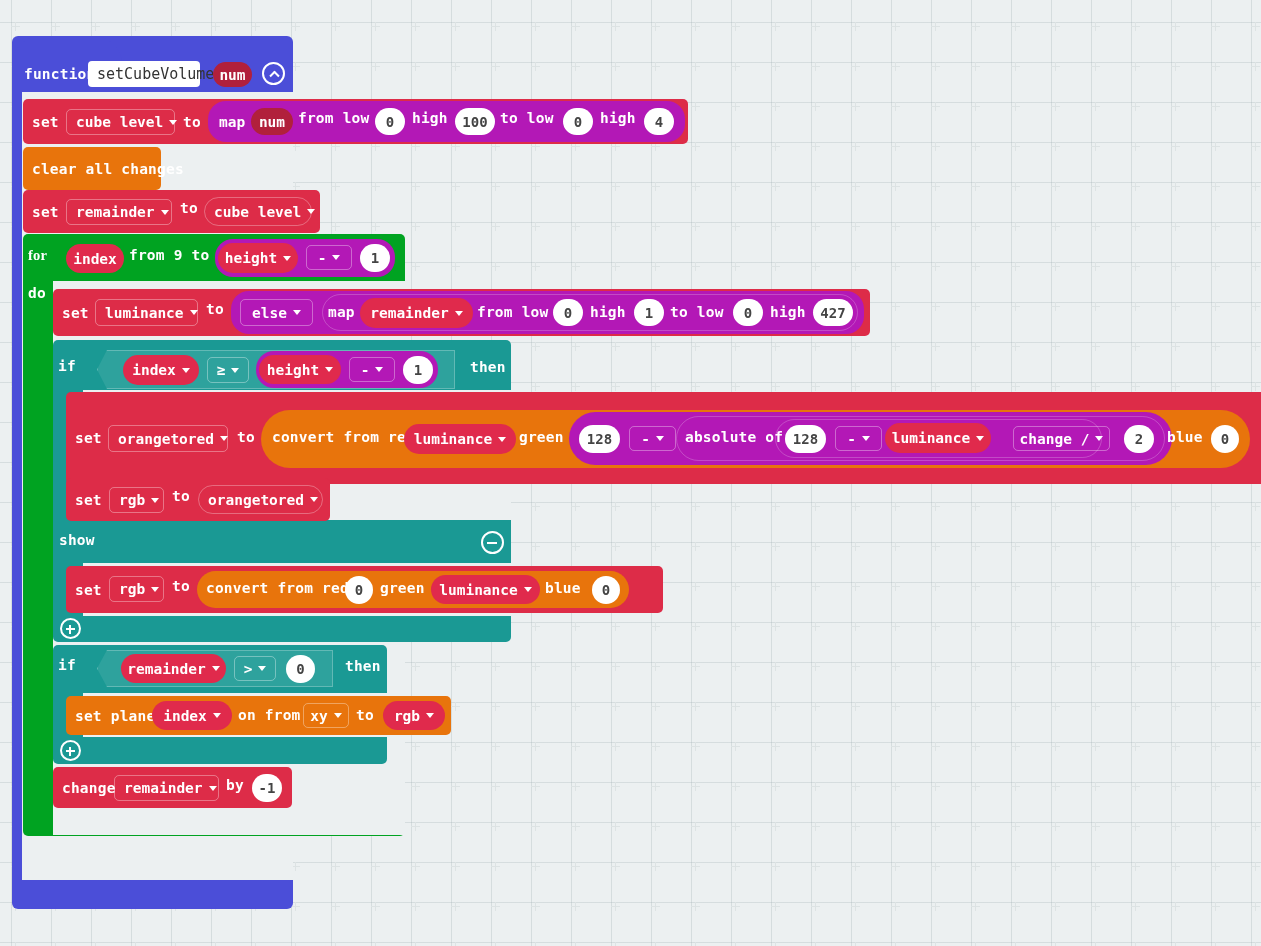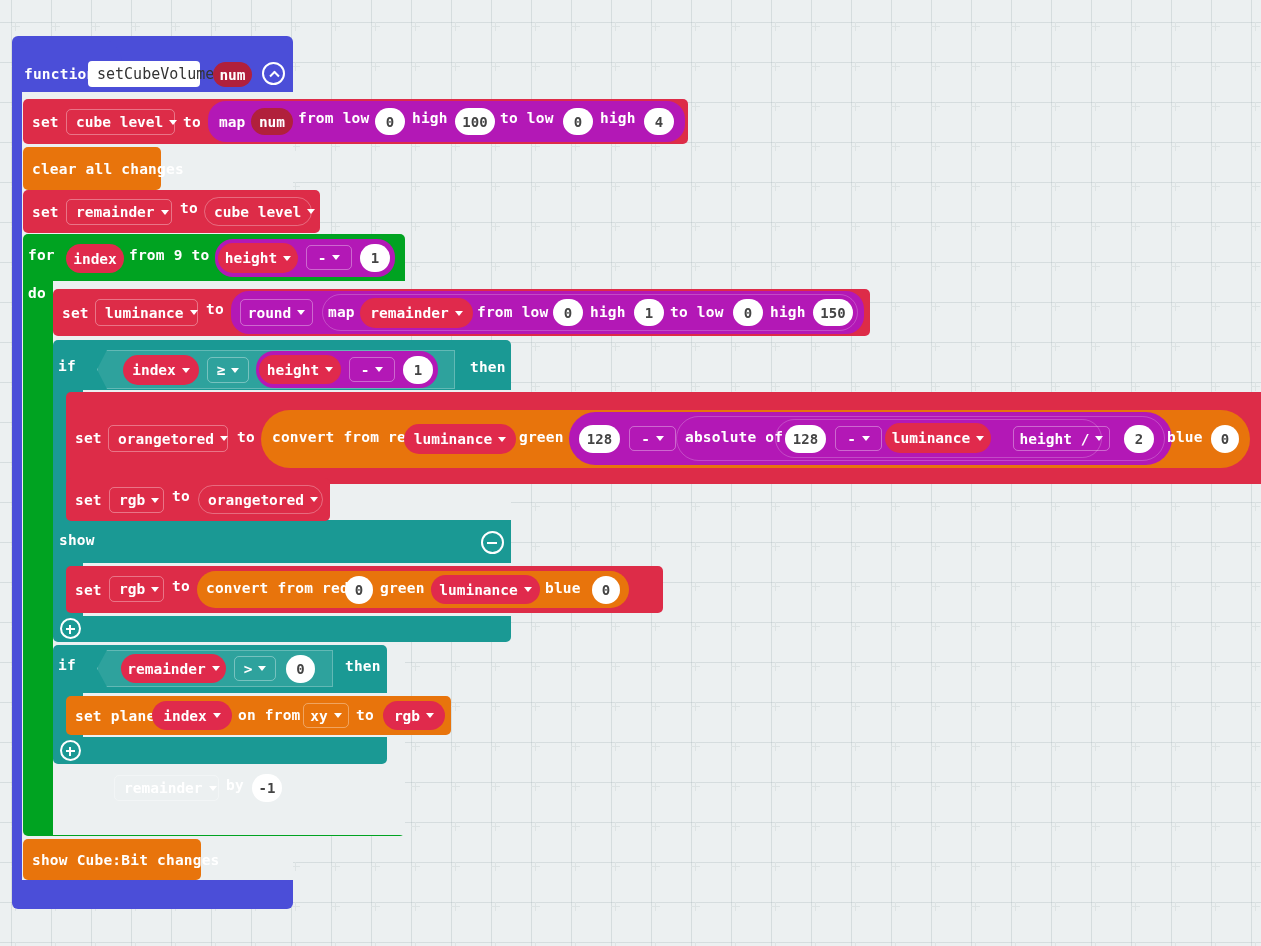--- a/index.html
+++ b/index.html
@@ -983,21 +983,21 @@
   <div class="blk" style="left:180px; top:200px;">
     <span>to</span>
   </div>
   <div class="field" style="left:204px; top:197px; width:108px; height:29px; justify-content:flex-start; background:transparent; border:1px solid rgba(255,255,255,0.3); border-radius:16px;">
     <span>cube level</span>
     <span class="caret"></span>
   </div>
 
   <div style="position:absolute; left:23px; top:234px; width:382px; height:602px; background:#00a321; border-radius:5px;"></div>
   <div style="position:absolute; left:53px; top:281px; width:352px; height:554px; background:#ecf0f1;"></div>
-  <div class="blk" style="left:28px; top:247px;">
+  <div class="blk" style="left:28px; top:247px;font-family:Liberation Serif, serif;">
     <span>for</span>
   </div>
   <div class="rep var" style="left:66px; top:244px; width:58px; height:29px; justify-content:center;">
     <span>index</span>
   </div>
   <div class="blk" style="left:129px; top:247px;">
     <span>from 9 to</span>
   </div>
 
   <div class="rep math" style="left:215px; top:239px; width:180px; height:38px;"></div>
@@ -1020,21 +1020,21 @@
   <div class="field outline" style="left:95px; top:299px; width:103px; height:27px; justify-content:flex-start;">
     <span>luminance</span>
     <span class="caret"></span>
   </div>
   <div class="blk" style="left:206px; top:301px;">
     <span>to</span>
   </div>
 
   <div class="rep math" style="left:231px; top:291px; width:633px; height:43px;"></div>
   <div class="field outline" style="left:240px; top:299px; width:73px; height:27px;">
-    <span>round</span>
+    <span>else</span>
     <span class="caret"></span>
   </div>
   <div class="group-ring" style="left:322px; top:294px; width:536px; height:37px;"></div>
   <div class="blk" style="left:328px; top:304px;">
     <span>map</span>
   </div>
   <div class="field var" style="left:360px; top:298px; width:113px; height:30px; border-radius:16px;">
     <span>remainder</span>
     <span class="caret"></span>
   </div>
@@ -1046,21 +1046,21 @@
     <span>high</span>
   </div>
   <div class="num" style="left:634px; top:299px; width:30px; height:27px;">1</div>
   <div class="blk" style="left:670px; top:304px;">
     <span>to low</span>
   </div>
   <div class="num" style="left:733px; top:299px; width:30px; height:27px;">0</div>
   <div class="blk" style="left:770px; top:304px;">
     <span>high</span>
   </div>
-  <div class="num" style="left:813px; top:299px; width:40px; height:27px;">150</div>
+  <div class="num" style="left:813px; top:299px; width:40px; height:27px;">427</div>
 
   <div style="position:absolute; left:53px; top:340px; width:458px; height:302px; background:#1a9994; border-radius:5px;"></div>
   <div style="position:absolute; left:83px; top:390px; width:428px; height:130px; background:#ecf0f1;"></div>
   <div style="position:absolute; left:83px; top:563px; width:428px; height:53px; background:#ecf0f1;"></div>
 
   <div class="blk" style="left:58px; top:358px;">
     <span>if</span>
   </div>
   <div class="hexwrap" style="left:97px; top:350px; width:358px; height:39px;">
     <div class="hex"></div>
@@ -1124,21 +1124,21 @@
   <div class="num" style="left:785px; top:425px; width:41px; height:28px;">128</div>
   <div class="field outline" style="left:835px; top:426px; width:47px; height:25px;">
     <span>-</span>
     <span class="caret"></span>
   </div>
   <div class="field var" style="left:885px; top:423px; width:106px; height:30px; border-radius:16px;">
     <span>luminance</span>
     <span class="caret"></span>
   </div>
   <div class="field outline" style="left:1013px; top:426px; width:97px; height:25px;">
-    <span>height /</span>
+    <span>change /</span>
     <span class="caret"></span>
   </div>
   <div class="num" style="left:1124px; top:425px; width:30px; height:28px;">2</div>
   <div class="blk" style="left:1167px; top:429px;">
     <span>blue</span>
   </div>
   <div class="num" style="left:1211px; top:425px; width:28px; height:28px;">0</div>
 
   <div class="blk stmt c-red" style="left:66px; top:478px; width:264px; height:43px;">
     <span class="lbl" style="padding-left:9px;">set</span>
@@ -1235,25 +1235,25 @@
   <div class="field var" style="left:383px; top:701px; width:62px; height:29px; border-radius:16px;">
     <span>rgb</span>
     <span class="caret"></span>
   </div>
 
   <div class="circle-btn" style="left:60px; top:740px; width:21px; height:21px;">
     <div style="position:absolute;left:3.5px;top:7.5px;width:9px;height:2.5px;background:#fff;"></div>
     <div style="position:absolute;left:6.5px;top:4.5px;width:2.5px;height:9px;background:#fff;"></div>
   </div>
 
+  <div class="blk stmt c-red" style="left:53px; top:767px; width:239px; height:41px;">
+    <span class="lbl" style="padding-left:9px;">change</span>
+  </div>
   <div class="field outline" style="left:114px; top:775px; width:105px; height:26px; justify-content:flex-start;">
     <span>remainder</span>
     <span class="caret"></span>
   </div>
   <div class="blk" style="left:226px; top:777px;">
     <span>by</span>
   </div>
   <div class="num" style="left:252px; top:774px; width:30px; height:28px;">-1</div>
 
-  <div class="blk stmt c-orange" style="left:23px; top:839px; width:178px; height:41px;">
-    <span class="lbl" style="padding-left:9px;">show Cube:Bit changes</span>
-  </div>
 </div>
 
 </body></html>

